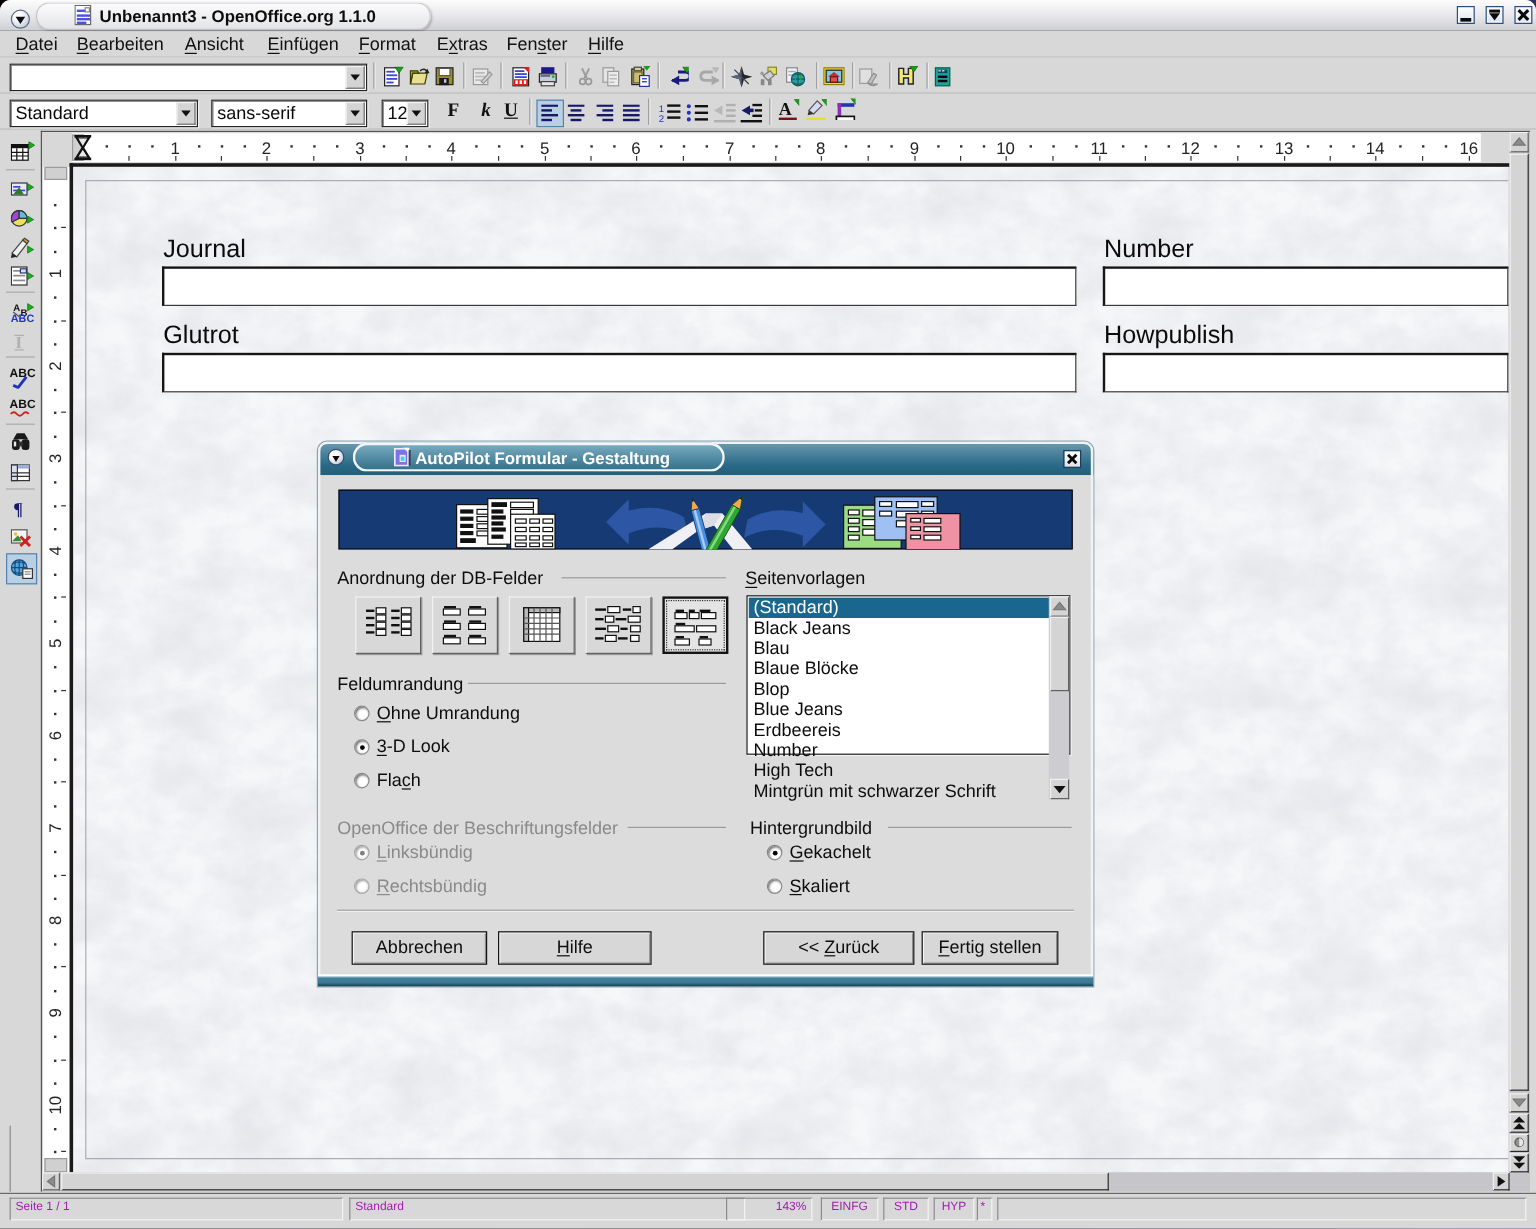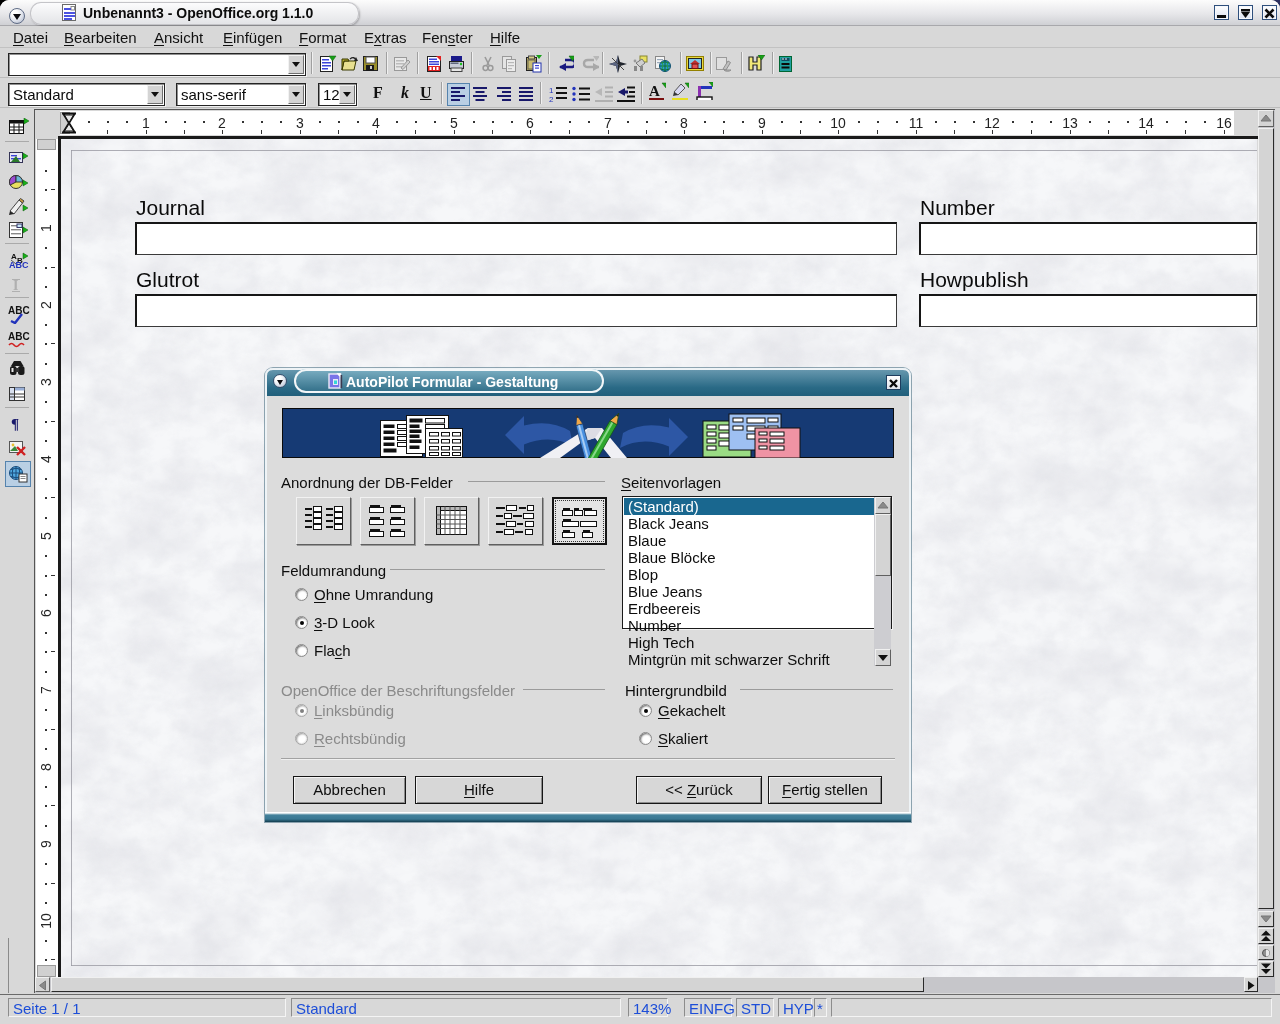--- a/index.html
+++ b/index.html
@@ -35,21 +35,21 @@
 .tickdv{position:absolute;width:2px;height:2px;background:#333}
 .ticklv{position:absolute;width:4px;height:1px;background:#333}
 .rnum{position:absolute;font-size:14px;color:#222;transform:translateX(-50%)}
 
 #docarea{position:absolute;left:58px;top:136px;width:1201px;height:843px;overflow:hidden;border-left:3px solid #1a1a1a;border-top:3px solid #1a1a1a}
 .fldlab{position:absolute;font-size:21px;color:#0b0b0b;line-height:20px}
 .fld{position:absolute;height:33px;background:#fff;border:1px solid #3a3a3a;border-top:2px solid #161616;border-left:2px solid #161616}
 
 .sbtn{position:absolute;background:#d4d4d4;border:1px solid;border-color:#f0f0f0 #606060 #606060 #f0f0f0}
 
-#statusbar{position:absolute;left:0;top:994px;width:1280px;height:26px;background:#d8d8d8;border-top:1px solid #6a6a6a;font-size:15px;color:#1d4ed8}
+#statusbar{position:absolute;left:0;top:994px;width:1280px;height:26px;background:#d8d8d8;border-top:1px solid #6a6a6a;font-size:10px;color:#a21caf}
 .sfld{position:absolute;top:3px;height:19px;border:1px solid;border-color:#8c8c8c #f4f4f4 #f4f4f4 #8c8c8c;padding:1px 4px 0 4px}
 
 #dlg{position:absolute;left:265px;top:368px;width:646px;height:454px}
 .dbtn{position:absolute;height:28px;background:#d7d7d7;border:1px solid #161616;box-shadow:inset 1px 1px 0 #f4f4f4,inset -1px -1px 0 #8c8c8c;font-size:15px;color:#0e0e0e;text-align:center;line-height:26px}
 .rad{position:absolute;width:13px;height:13px;border-radius:50%;background:#fff;border:1px solid #888;box-shadow:inset 1px 1px 2px #6a6a6a,inset -1px -1px 1px #fff}
 .rad.on:after{content:"";position:absolute;left:3.5px;top:3.5px;width:4px;height:4px;border-radius:50%;background:#050505}
 .rad.dis{border-color:#a5a5a5;box-shadow:inset 1px 1px 2px #9a9a9a,inset -1px -1px 1px #eee}
 .rad.dis:after{background:#808080}
 .dlab{position:absolute;font-size:15px;color:#0d0d0d;white-space:nowrap}
 .gline{position:absolute;height:1px;background:#9b9b9b}
@@ -695,21 +695,21 @@
       </svg></div>
  <div class="sbtn" style="left:16px;top:0;width:873px;height:15px;border-color:#f0f0f0 #2a2a2a #2a2a2a #f0f0f0"></div>
  <div class="sbtn" style="left:1209px;top:0;width:14px;height:15px;border-color:#f0f0f0 #2a2a2a #2a2a2a #f0f0f0"><svg width="12" height="13">
         <polygon points="9.5,6.5 3,2 3,11" fill="#111"></polygon>
       </svg></div>
 </div>
 <div class="ab" style="left:8px;top:938px;width:1px;height:55px;background:#8a8a8a"></div>
 <div id="statusbar">
  <div class="sfld" style="left:8px;width:278px">Seite 1 / 1</div>
  <div class="sfld" style="left:291px;width:330px">Standard</div>
- <div class="sfld" style="left:628px;width:40px;text-align:left">143%</div>
+ <div class="sfld" style="left:605px;width:72px;text-align:right">143%</div>
  <div class="sfld" style="left:684px;width:48px;text-align:center">EINFG</div>
  <div class="sfld" style="left:736px;width:38px;text-align:center">STD</div>
  <div class="sfld" style="left:778px;width:34px;text-align:center">HYP</div>
  <div class="sfld" style="left:814px;width:13px;padding:1px 0 0 2px">*</div>
  <div class="sfld" style="left:831px;width:441px"></div>
 </div>
 
 <div id="dlg">
  <div class="ab" style="left:0;top:0;width:646px;height:454px;box-shadow:0 0 0 1px rgba(60,100,120,.55);border-radius:8px 8px 0 0"></div>
 
@@ -930,21 +930,21 @@
           <rect x="23.5" y="19.5" width="16" height="5"></rect>
           <rect x="5.5" y="30.5" width="12" height="5"></rect>
           <rect x="25.5" y="30.5" width="10" height="5"></rect>
         </g>
       </svg>
     </div>
 
  <div class="ab" style="left:357px;top:128px;width:270px;height:133px;background:#fff;border:1px solid #1a1a1a;box-shadow:1px 1px 0 #f2f2f2">
   <div class="lrow" style="top:1px;background:#19678f;color:#fff">(Standard)</div>
   <div class="lrow" style="top:18px">Black Jeans</div>
-  <div class="lrow" style="top:35px">Blaue</div>
+  <div class="lrow" style="top:35px">Blau</div>
   <div class="lrow" style="top:52px">Blaue Blöcke</div>
   <div class="lrow" style="top:69px">Blop</div>
   <div class="lrow" style="top:86px">Blue Jeans</div>
   <div class="lrow" style="top:103px">Erdbeereis</div>
   <div class="lrow" style="top:120px">Number</div>
   <div class="lrow" style="top:137px">High Tech</div>
   <div class="lrow" style="top:154px">Mintgrün mit schwarzer Schrift</div>
   <div class="ab" style="right:0;top:0;width:17px;height:169px;background:#cdcdd1">
    <div class="sbtn" style="left:1px;top:0;width:16px;height:17px"><svg width="14" height="15">
             <polygon points="7,4 12,10 2,10" fill="#8a8a8a" stroke="#777"></polygon>

